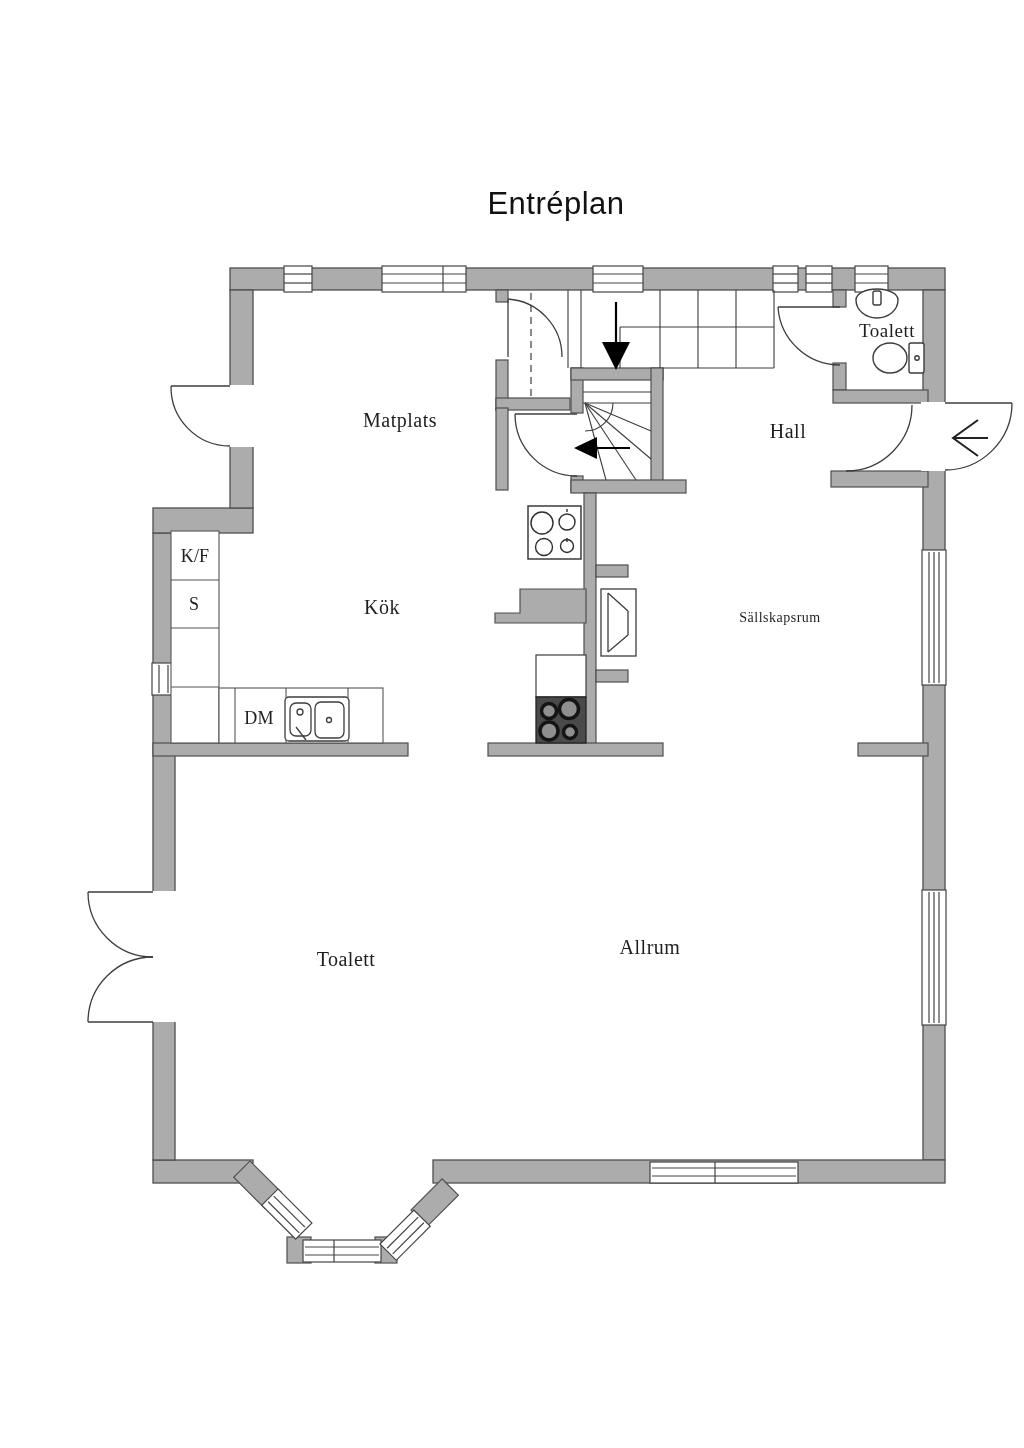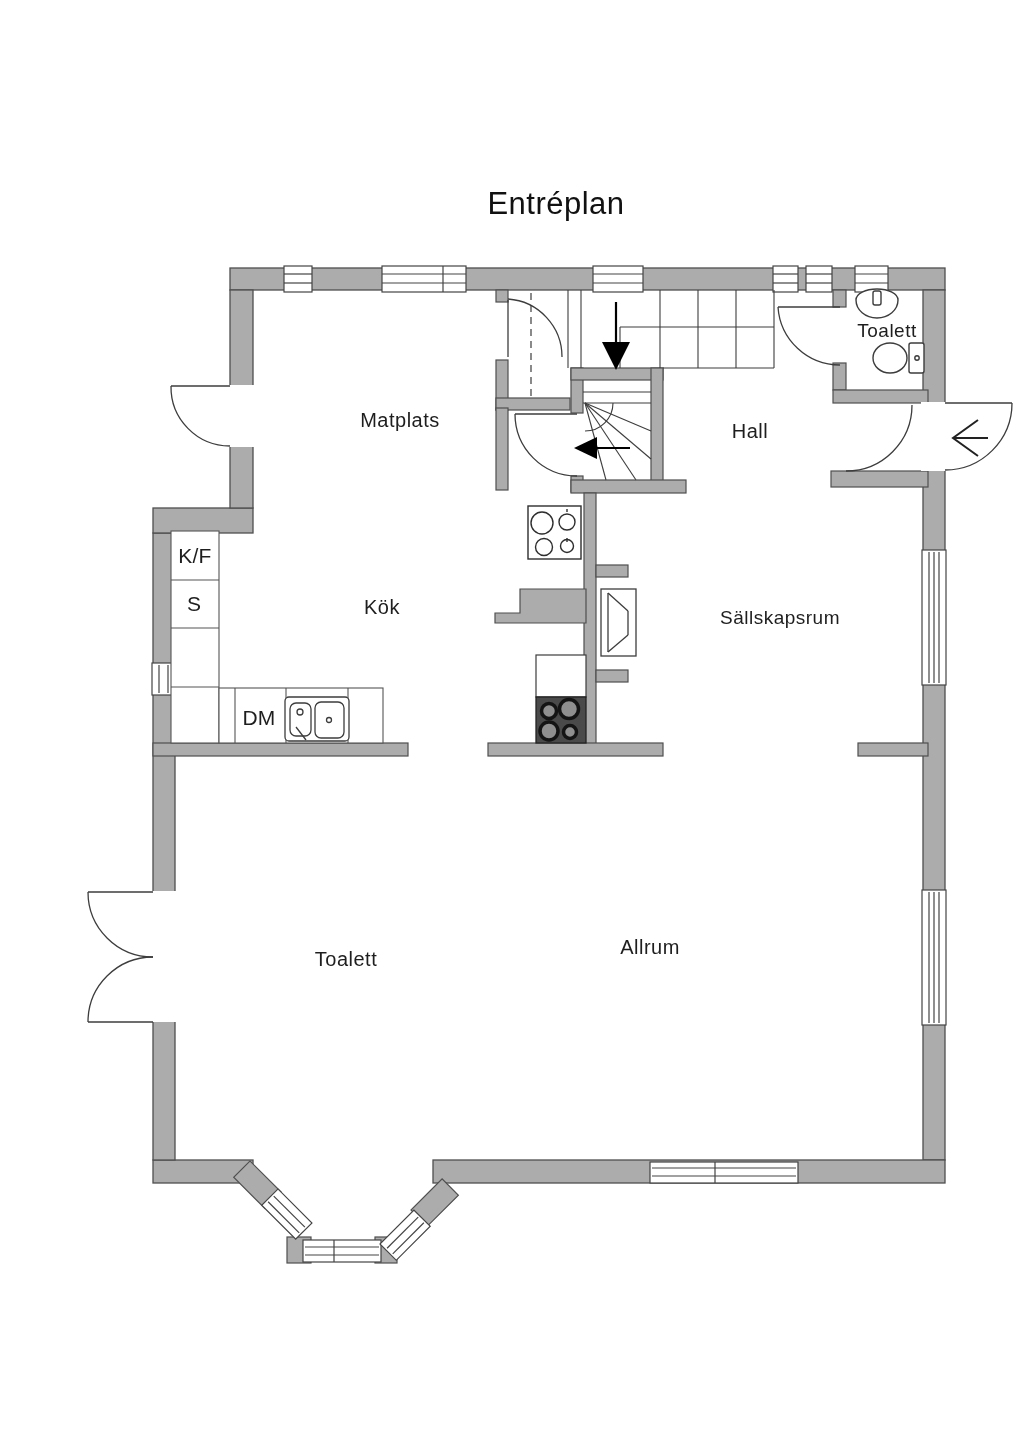--- a/index.html
+++ b/index.html
@@ -12,22 +12,23 @@
     margin-left:38px;
   }
   #plan-svg{position:absolute;left:0;top:0;}
   .lbl{
     position:absolute;
     transform:translate(-50%,-50%);
     color:#1e1e1e;
     font-size:20px;
     letter-spacing:.5px;
     white-space:nowrap;
+    font-family:Liberation Serif, serif;
   }
-  .lbl.small{font-size:21px;letter-spacing:.2px;}
+  .lbl.small{font-size:18px;letter-spacing:.2px;}
   #title{
     position:absolute;
     transform:translate(-50%,-50%);
     left:518px;top:204px;
     font-size:31px;
     font-weight:500;
     color:#111;
     letter-spacing:.5px;
   }
 </style>
@@ -292,24 +293,24 @@
     </g>
     <g fill="#FFFFFF" stroke="#3D3D3D" stroke-width="1.4">
       <rect x="871" y="343" width="15" height="30" rx="2"></rect>
       <ellipse cx="852" cy="358" rx="17" ry="15"></ellipse>
       <circle cx="879" cy="358" r="2.2"></circle>
     </g>
 
   </svg>
 
   <div class="lbl" style="left:362px;top:420px">Matplats</div>
-  <div class="lbl" style="left:712px;top:431px">Hall</div>
+  <div class="lbl" style="left:750px;top:431px">Hall</div>
   <div class="lbl" style="left:849px;top:331px;font-size:19px">Toalett</div>
   <div class="lbl" style="left:344px;top:607px">Kök</div>
-  <div class="lbl" style="left:742px;top:618px;font-size:19px">Sällskapsrum</div>
+  <div class="lbl" style="left:742px;top:618px;font-size:14px">Sällskapsrum</div>
   <div class="lbl" style="left:308px;top:959px">Toalett</div>
   <div class="lbl" style="left:612px;top:947px">Allrum</div>
 
   <div class="lbl small" style="left:157px;top:556px">K/F</div>
   <div class="lbl small" style="left:156px;top:604px">S</div>
   <div class="lbl small" style="left:221px;top:718px">DM</div>
 
 </div>
 
 </body></html>

